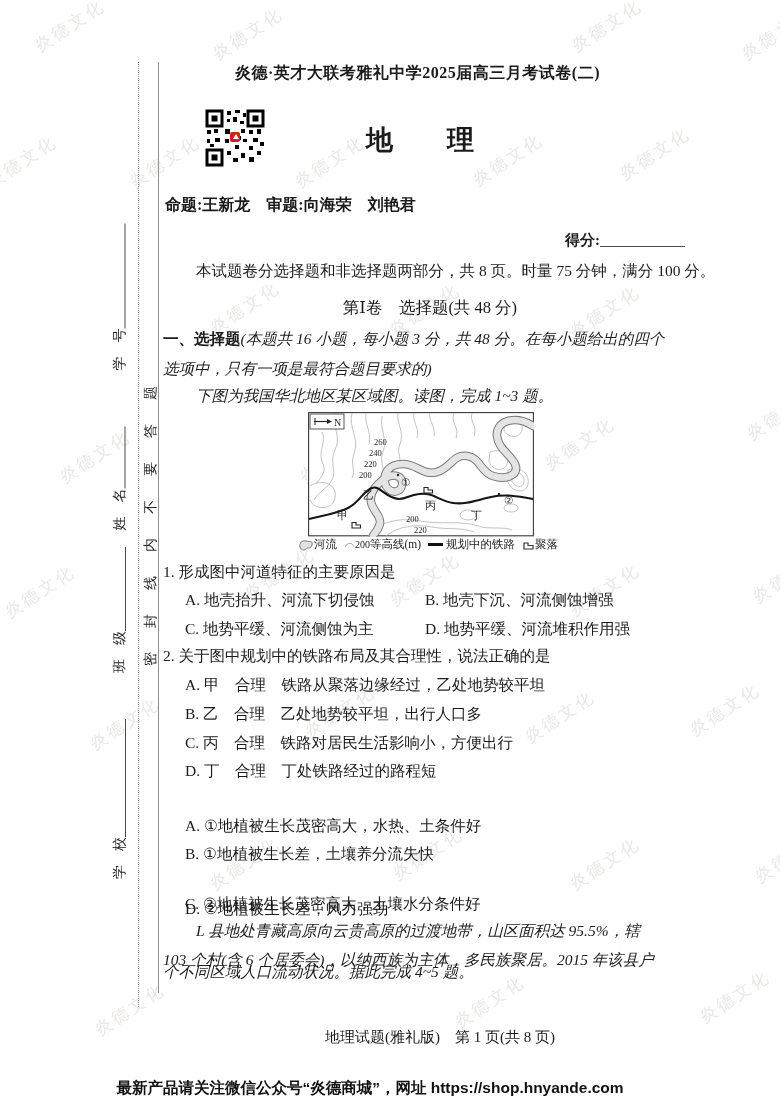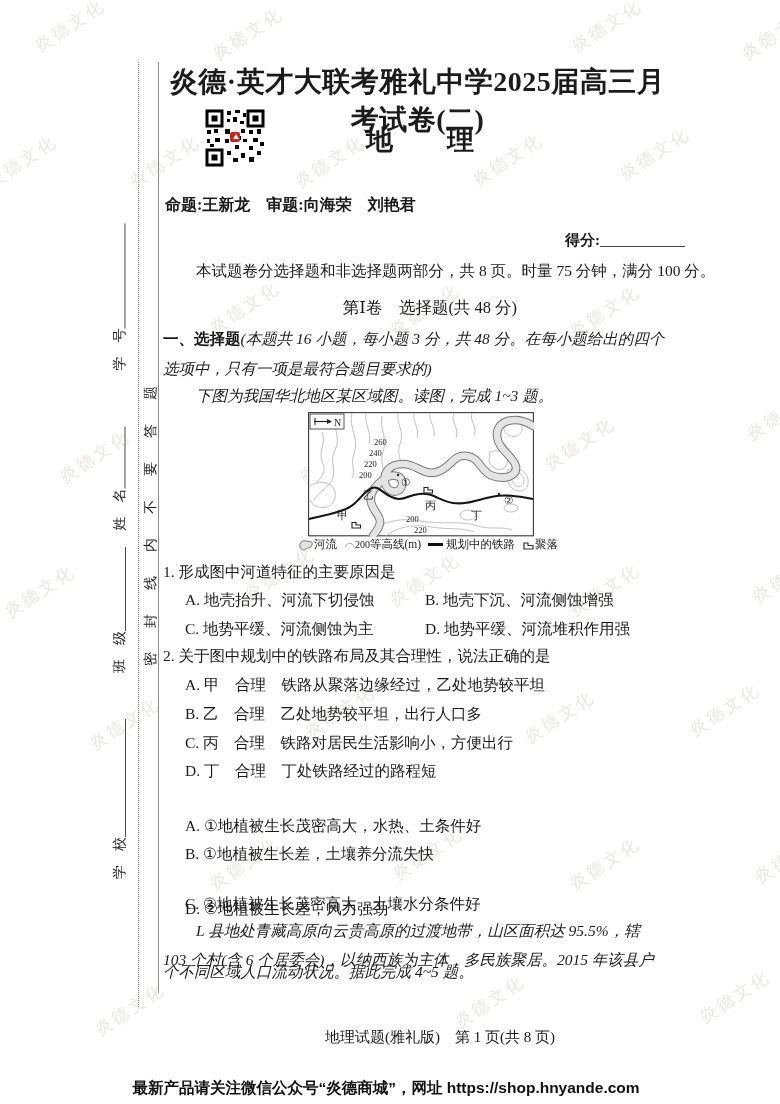--- a/index.html
+++ b/index.html
@@ -5,34 +5,34 @@
   html,body{margin:0;padding:0;background:#e8e8e8;}
   .page{position:relative;width:780px;height:1104px;background:#ffffff;overflow:hidden;
         font-family:"Liberation Serif","DejaVu Serif",serif;color:#1b1b1b;}
   .abs{position:absolute;z-index:1;}
   .wm{position:absolute;z-index:0;color:#eae7e4;font-size:17px;letter-spacing:3px;
       transform:rotate(-33deg);white-space:nowrap;font-family:"DejaVu Sans",sans-serif;}
   .vline-dotted{left:138px;top:62px;height:945px;width:0;border-left:1px dotted #8d8d8d;}
   .vline-solid{left:158px;top:62px;height:931px;width:0;border-left:1.4px solid #8f8f8f;}
   .rot{transform:rotate(-90deg);white-space:nowrap;font-size:14px;color:#222;height:18px;line-height:18px;}
   .blank{display:inline-block;border-bottom:1px solid #4a4a4a;height:14px;vertical-align:-2px;}
-  .exam-title{top:63px;left:160px;width:515px;text-align:center;font-size:28px;font-weight:bold;letter-spacing:0.5px;}
+  .exam-title{top:63px;left:160px;width:515px;text-align:center;font-size:16px;font-weight:bold;letter-spacing:0.5px;}
   .subject{top:122px;left:160px;width:520px;text-align:center;font-size:27px;font-weight:bold;}
   .authors{top:195px;left:165px;width:520px;text-align:left;font-size:16px;font-weight:bold;}
   .score{top:231px;left:565px;font-size:15px;font-weight:bold;}
   .instructions{top:261px;left:196px;font-size:15.5px;}
   .sec-head{top:297px;left:170px;width:520px;text-align:center;font-size:16.5px;font-weight:normal;}
   .t{font-size:15.5px;}
   .kai{font-style:italic;}
   .legend{left:298px;top:537px;width:256px;display:flex;align-items:center;font-size:11.5px;color:#222;}
   .legend .grp{display:flex;align-items:center;margin-right:7px;white-space:nowrap;}
   .rail-bar{display:inline-block;width:15px;height:2.4px;background:#111;margin-right:3px;}
   .page-footer{top:1028px;left:200px;width:480px;text-align:center;font-size:15px;}
   .banner{top:1078px;left:0;width:740px;text-align:center;font-size:15.5px;font-weight:bold;
-          font-family:"Liberation Sans","DejaVu Sans",sans-serif;color:#111;padding-left:16px;}
+          font-family:"Liberation Sans","DejaVu Sans",sans-serif;color:#111;}
   svg text{fill:#222;font-family:"Liberation Serif","DejaVu Serif",serif;}
 </style>
 </head>
 <body>
 
 <div class="page">
 
   <div id="wm-layer">
       <span class="wm" style="left: 30px; top: 14px;">炎德文化</span>
       <span class="wm" style="left: 208px; top: 22px;">炎德文化</span>

